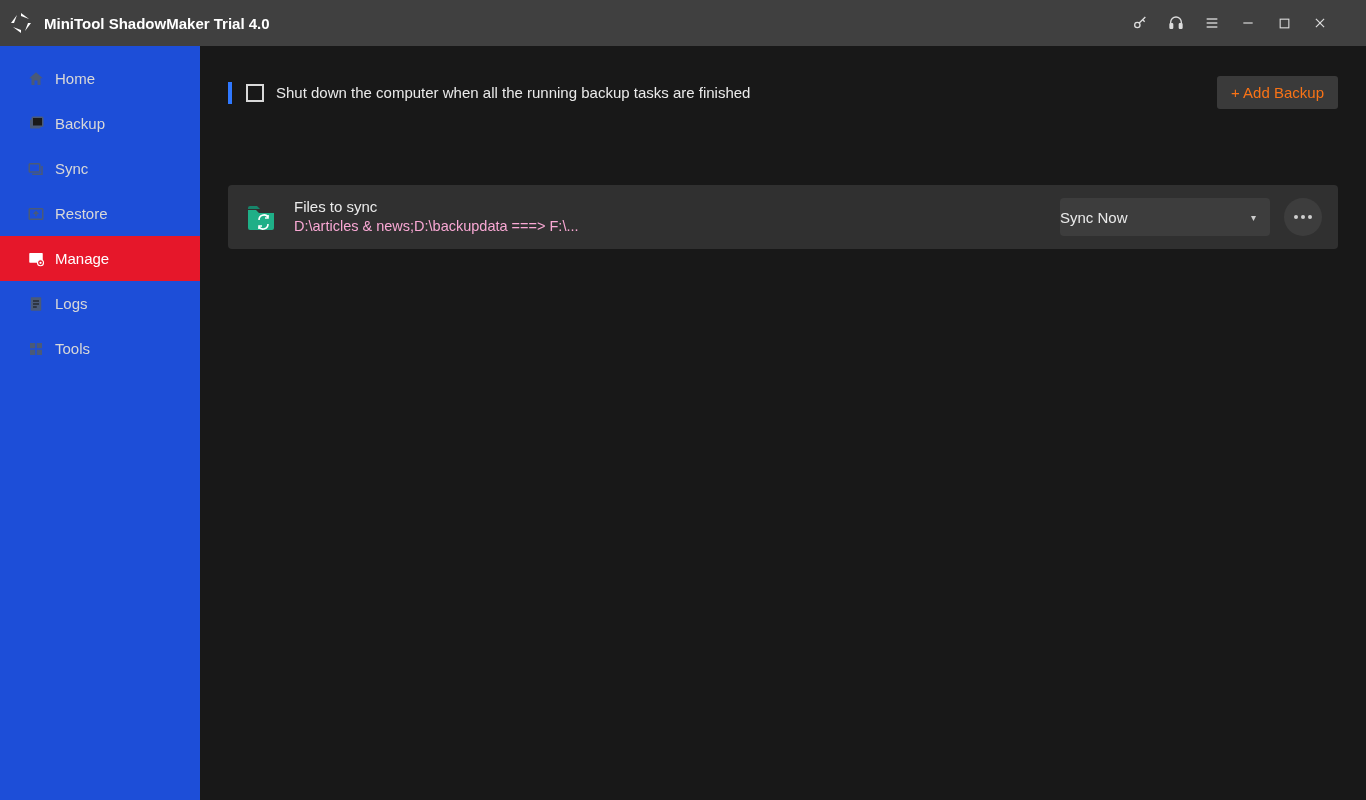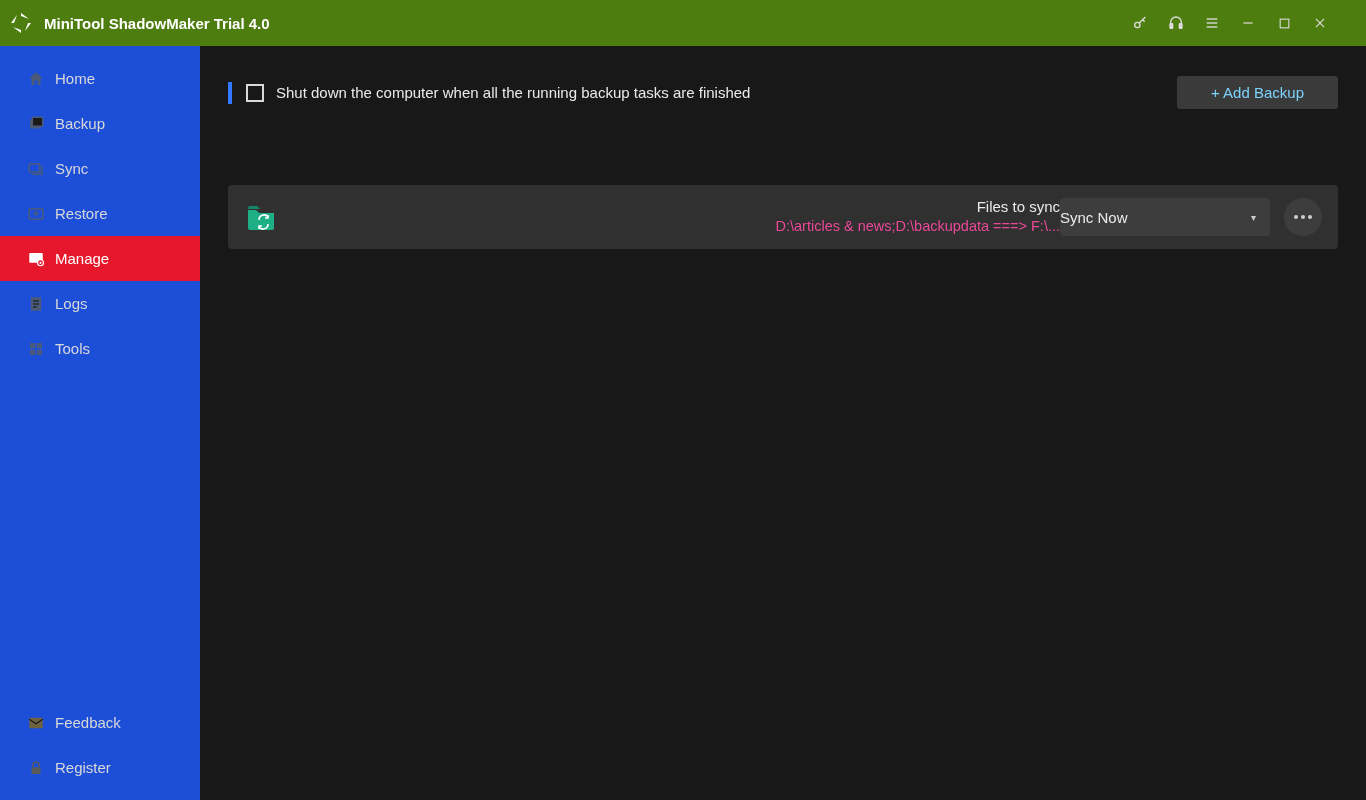--- a/index.html
+++ b/index.html
@@ -1,20 +1,20 @@
 <!DOCTYPE html>
 <html><head>
 <meta charset="utf-8">
 <style>
   * { margin: 0; padding: 0; box-sizing: border-box; }
   html, body { width: 1366px; height: 800px; overflow: hidden; font-family: "Segoe UI", Arial, sans-serif; background: #000; color: #e8e8e8; }
   .app { width: 1366px; height: 800px; background: #0e0e0e; display: flex; flex-direction: column; }
 
   
-  .titlebar { height: 46px; background: #4d7c0f; display: flex; align-items: center; padding: 0 28px 0 8px; }
+  .titlebar { height: 46px; background: #404040; display: flex; align-items: center; padding: 0 28px 0 8px; }
   .titlebar .logo { width: 26px; height: 26px; margin-right: 10px; display:flex; align-items:center; justify-content:center; }
   .titlebar .title { font-size: 15px; font-weight: 600; color: #fff; }
   .titlebar .spacer { flex: 1; }
   .titlebar .icobtn { width: 36px; height: 36px; display:flex; align-items:center; justify-content:center; cursor:pointer; color:#ddd; }
 
   
   .body { flex:1; display:flex; min-height:0; }
 
   
   .sidebar { width: 200px; background: #1d4ed8; display:flex; flex-direction:column; }
@@ -26,28 +26,28 @@
   .nav-item.active .nicon { color:#fff; }
 
   
   .main { flex:1; background:#181818; padding: 30px 28px; display:flex; flex-direction:column;gap:48px; }
 
   .actionbar { display:flex; align-items:center; margin-bottom: 28px; }
   .accent-stub { width:4px; height:22px; background:#2f78ff; margin-right:14px; }
   .checkbox { width:18px; height:18px; border:2px solid #d8d8d8; margin-right:12px; cursor:pointer; }
   .shutdown-label { font-size:15px; color:#eaeaea; }
   .actionbar .spacer { flex:1; }
-  .add-backup { background:#3a3a3a; color:#7dd3fc; font-size:15px; padding: 8px 34px; border-radius:3px; cursor:pointer; }
+  .add-backup { background:#3a3a3a; color:#f97316; font-size:15px; padding: 8px 14px; border-radius:3px; cursor:pointer; }
 
   
   .task-card { background:#303030; border-radius:4px; height:64px; display:flex; align-items:center; padding:0 16px; }
   .task-icon { width:34px; height:34px; margin-right:16px; display:flex; align-items:center; justify-content:center; }
-  .task-text { flex:1; display:flex; flex-direction:column; justify-content:center; line-height:1.35;align-items:flex-end; }
+  .task-text { flex:1; display:flex; flex-direction:column; justify-content:center; line-height:1.35; }
   .task-title { font-size:15px; color:#eaeaea; }
-  .task-path  { font-size:14.5px; color:#ec4899;margin-left:9px; }
+  .task-path  { font-size:14.5px; color:#f9a8d4; }
   .sync-btn { background:#3d3d3d; height:38px; min-width:210px; border-radius:4px; display:flex; align-items:center; justify-content:flex-start; position:relative; cursor:pointer; margin-right:14px; color:#eaeaea; font-size:15px; }
   .sync-btn .caret { position:absolute; right:14px; font-size:10px; color:#ccc; }
   .more-btn { width:38px; height:38px; border-radius:50%; background:#3d3d3d; display:flex; align-items:center; justify-content:center; cursor:pointer; color:#d8d8d8; }
 
   svg { display:block; }
 </style>
 </head>
 <body>
 
 <div class="app">
@@ -166,40 +166,20 @@
         <div class="nav-item">
           <span class="nicon">
             <svg width="18" height="18" viewBox="0 0 24 24" fill="currentColor">
                 <rect x="4" y="4" width="7" height="7"></rect>
                 <rect x="13" y="4" width="7" height="7"></rect>
                 <rect x="4" y="13" width="7" height="7"></rect>
                 <rect x="13" y="13" width="7" height="7"></rect>
               </svg>
           </span>
           <span>Tools</span>
-        </div>
-      </div>
-      <div class="navbottom">
-        <div class="nav-item">
-          <span class="nicon" style="color:#6e6240">
-            <svg width="18" height="18" viewBox="0 0 24 24" fill="currentColor">
-                <rect x="3" y="5" width="18" height="14" rx="1"></rect>
-                <path d="M3 7 L12 13 L21 7" fill="none" stroke="#1a1a1a" stroke-width="1.5"></path>
-              </svg>
-          </span>
-          <span>Feedback</span>
-        </div>
-        <div class="nav-item">
-          <span class="nicon" style="color:#5a5a5a">
-            <svg width="18" height="18" viewBox="0 0 24 24" fill="currentColor">
-                <rect x="6" y="11" width="12" height="9" rx="1"></rect>
-                <path d="M8 11 V8 a4 4 0 0 1 8 0 V11" fill="none" stroke="currentColor" stroke-width="2"></path>
-              </svg>
-          </span>
-          <span>Register</span>
         </div>
       </div>
     </div>
 
     <div class="main">
 
       <div class="actionbar">
         <div class="accent-stub"></div>
         <div class="checkbox"></div>
         <div class="shutdown-label">Shut down the computer when all the running backup tasks are finished</div>

